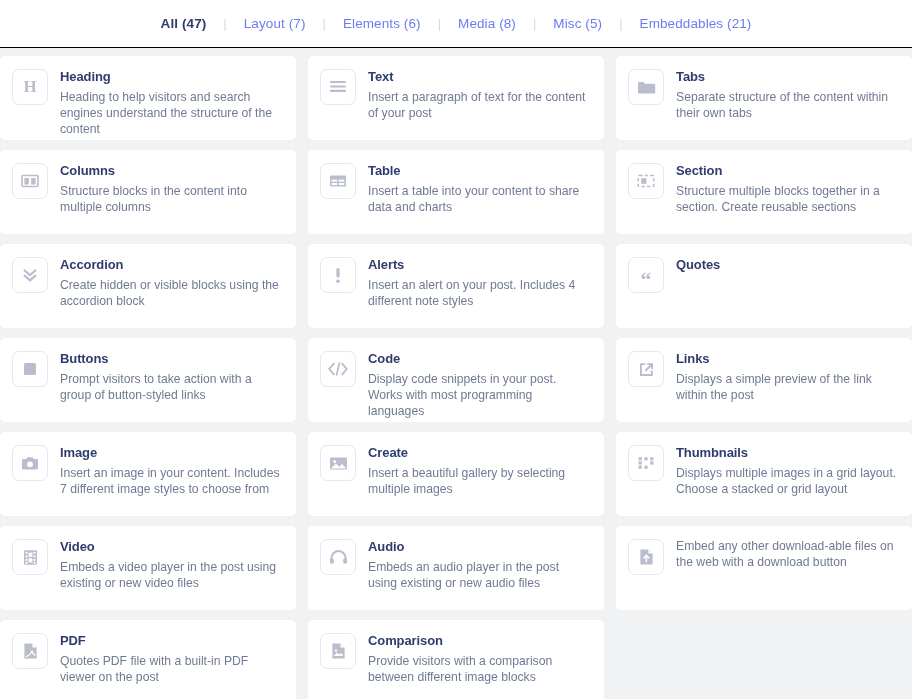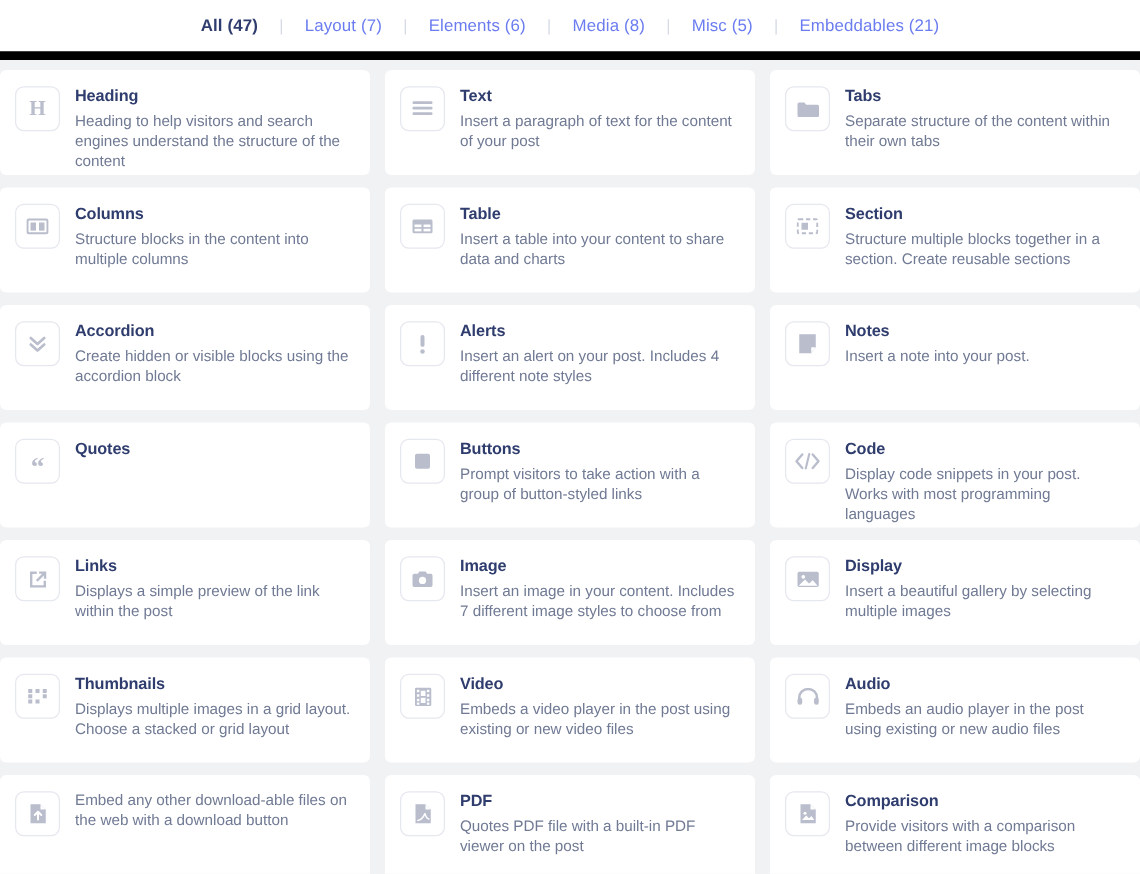--- a/index.html
+++ b/index.html
@@ -12,21 +12,21 @@
   #root { width: 912px; height: 699px; position: relative; background: #f1f2f4; }
 
   
   .tabbar {
     height: 48px;
     background: #ffffff;
     display: flex;
     align-items: center;
     justify-content: center;
     gap: 0px;
-    border-bottom: 7px solid #000000;
+    border-bottom: 1px solid #000000;
   }
   .tab {
     font-size: 13.5px;
     color: #6b7cf0;
     padding: 0 14px;
     line-height: 48px;
     white-space: nowrap;
     cursor: pointer;
     letter-spacing: 0.1px;
   }
@@ -207,32 +207,20 @@
             <circle cx="4" cy="14.2" r="1.8" fill="#b9bdcc"></circle>
           </svg>
         </div>
         <div class="card-body">
           <div class="card-title">Alerts</div>
           <div class="card-desc">Insert an alert on your post. Includes 4 different note styles</div>
         </div>
       </div>
       <div class="card">
         <div class="icon-tile">
-          <svg width="16" height="18" viewBox="0 0 16 18">
-            <path d="M1.4 1.4h13.2v10.3l-3.6 4.9H1.4z" fill="#b9bdcc"></path>
-            <path d="M14.6 11.7h-3.6v4.9z" fill="#ffffff"></path>
-          </svg>
-        </div>
-        <div class="card-body">
-          <div class="card-title">Notes</div>
-          <div class="card-desc">Insert a note into your post.</div>
-        </div>
-      </div>
-      <div class="card">
-        <div class="icon-tile">
           <span class="glyph" style="font-size:22px;line-height:12px;display:block;padding-top:10px;">“</span>
         </div>
         <div class="card-body">
           <div class="card-title">Quotes</div>
         </div>
       </div>
       <div class="card">
         <div class="icon-tile">
           <svg width="16" height="16" viewBox="0 0 16 16">
             <rect x="2" y="2" width="12" height="12" rx="1.6" fill="#b9bdcc"></rect>
@@ -282,21 +270,21 @@
       </div>
       <div class="card">
         <div class="icon-tile">
           <svg width="19" height="15" viewBox="0 0 19 15">
             <rect x="1" y="1.4" width="17" height="12.2" rx="1.4" fill="#b9bdcc"></rect>
             <circle cx="5.6" cy="5.4" r="1.5" fill="#ffffff"></circle>
             <path d="M1.9 12.6 7 7.6l3.2 3.1 3-2.6 3.9 4.5z" fill="#ffffff"></path>
           </svg>
         </div>
         <div class="card-body">
-          <div class="card-title">Display</div>
+          <div class="card-title">Create</div>
           <div class="card-desc">Insert a beautiful gallery by selecting multiple images</div>
         </div>
       </div>
       <div class="card">
         <div class="icon-tile">
           <svg width="18" height="16" viewBox="0 0 18 16">
             <rect x="1.6" y="2.2" width="3.2" height="3.2" fill="#b9bdcc"></rect>
             <rect x="7.4" y="2.2" width="3.2" height="3.2" fill="#b9bdcc"></rect>
             <rect x="13.2" y="2.2" width="3.2" height="3.2" fill="#b9bdcc"></rect>
             <rect x="1.6" y="6.4" width="3.2" height="3.2" fill="#b9bdcc"></rect>

